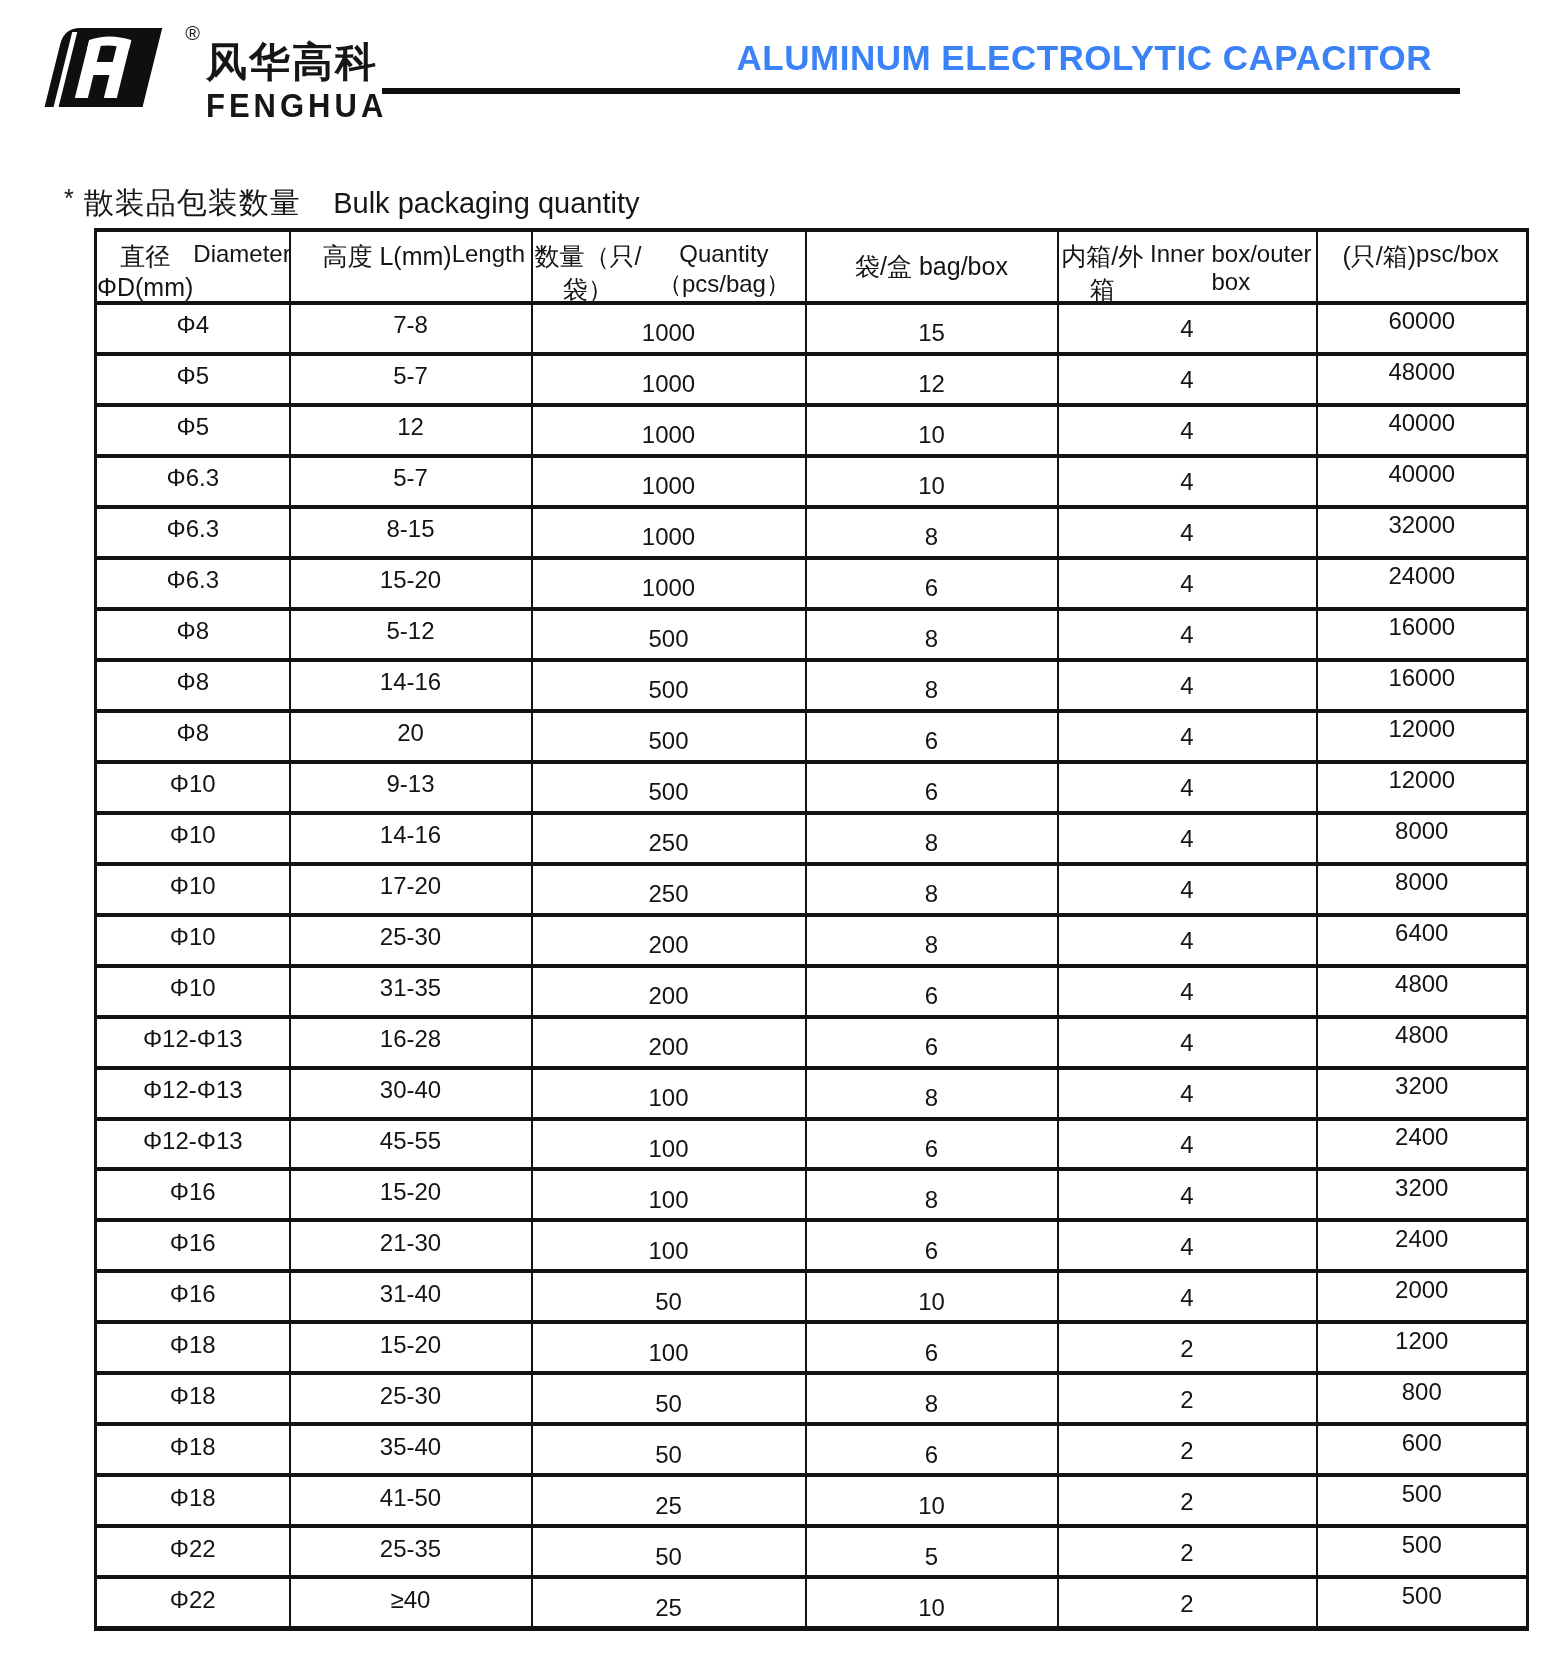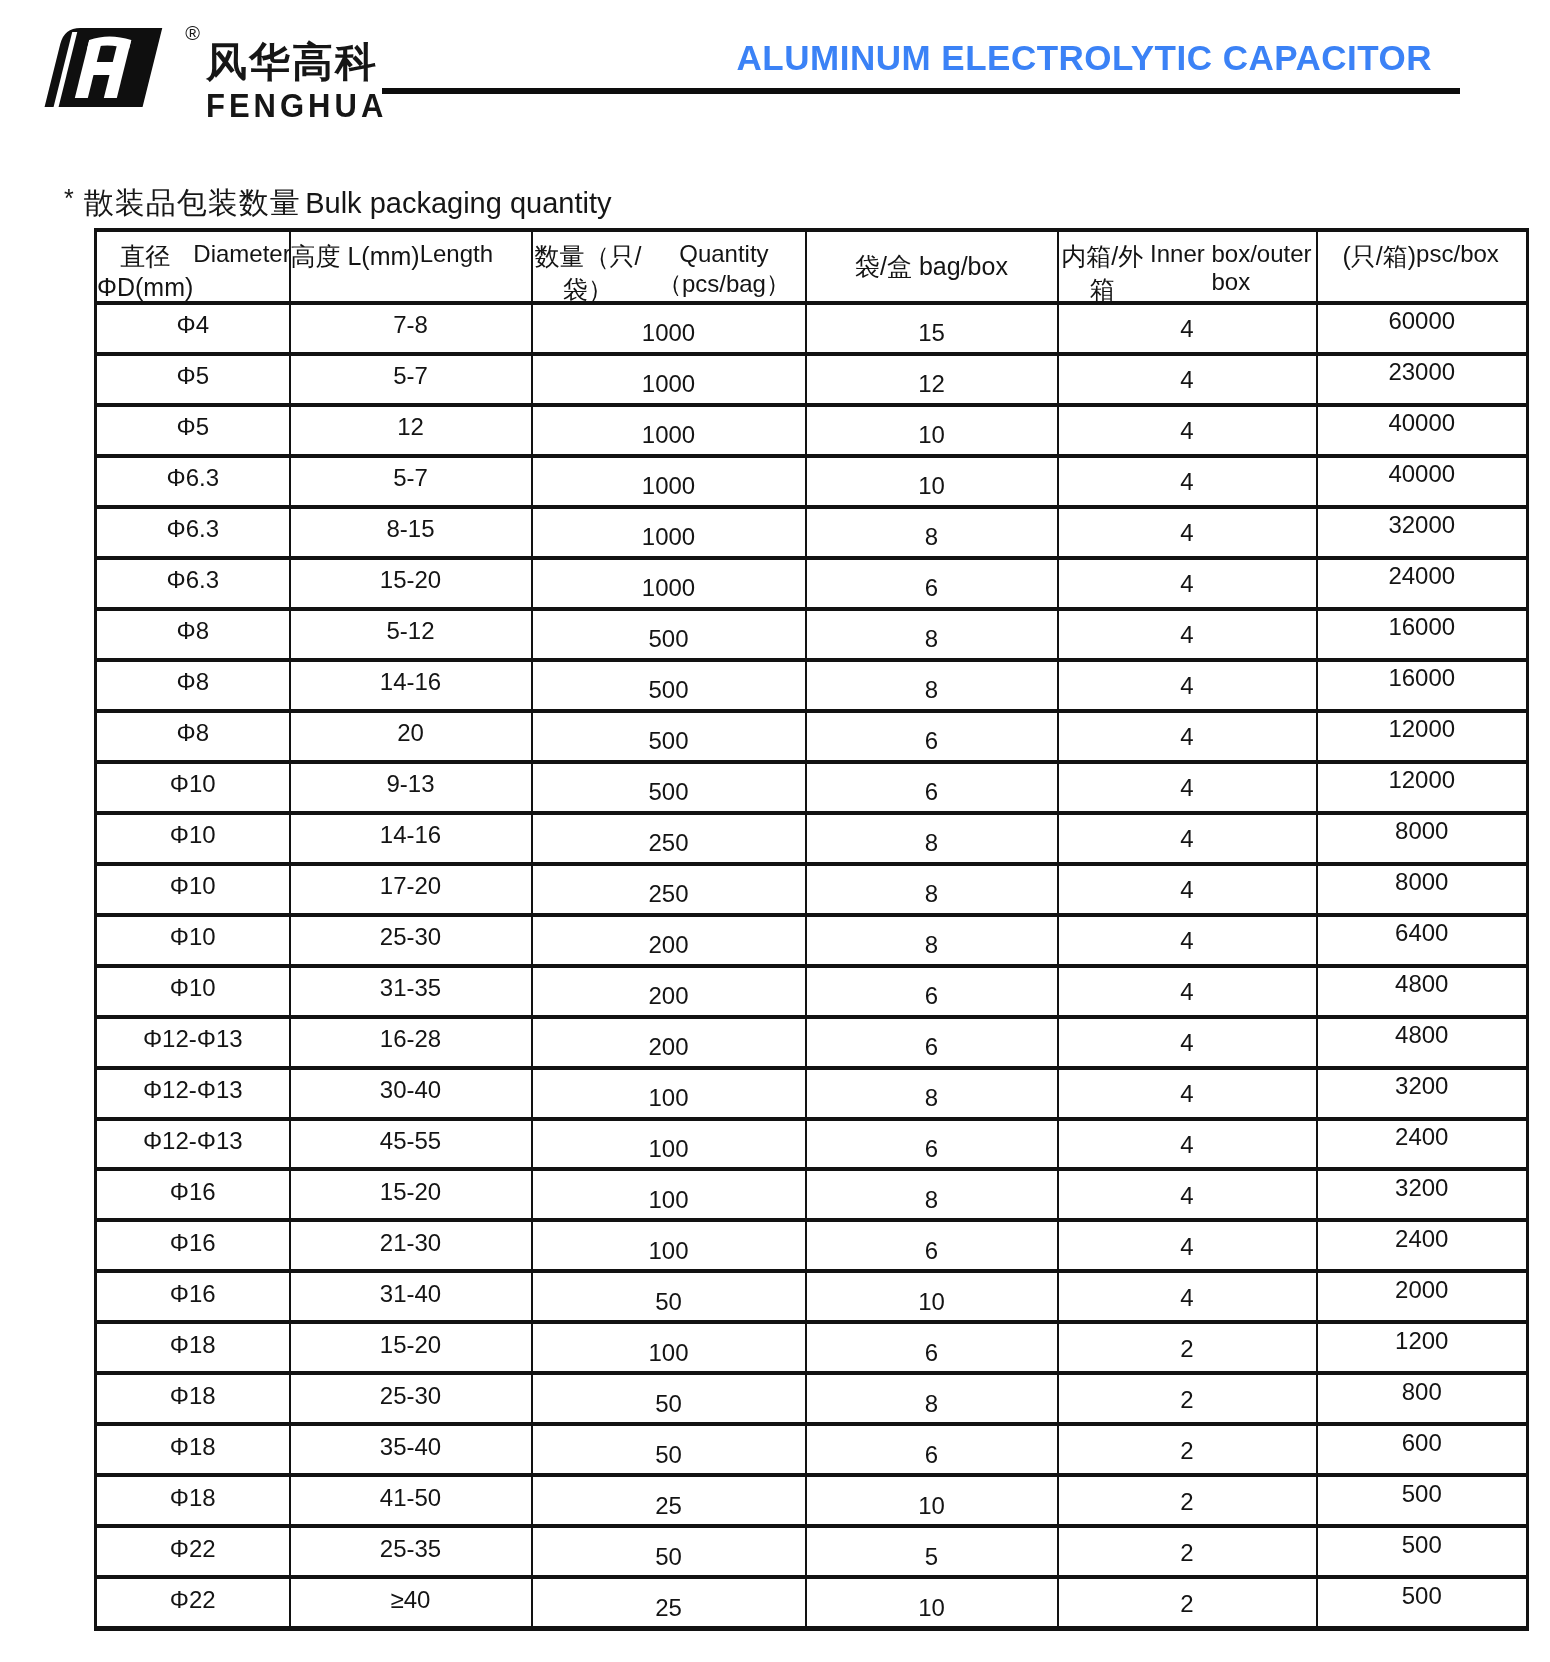--- a/index.html
+++ b/index.html
@@ -28,21 +28,21 @@
   }
   .header-rule {
     position:absolute; left:382px; top:88px;
     width:1078px; height:6px; background:#0d0d0d;
   }
 
   
   .section-title { position:absolute; left:64px; top:183px; white-space:nowrap; }
   .section-title .star { font-size:25px; vertical-align:6px; margin-right:10px; }
   .section-title .cn { font-size:30px; letter-spacing:1px; }
-  .section-title .en { font-size:29px; }
+  .section-title .en { font-size:29px; margin-left:28px; }
 
   
   table.pack {
     position:absolute; left:94px; top:228px;
     width:1401px; height:1403px;
     border-collapse:collapse; table-layout:fixed;
     border:3px solid #121212; border-bottom-width:5px;
   }
   table.pack th, table.pack td {
     border-left:2px solid #121212; border-right:2px solid #121212;
@@ -58,21 +58,21 @@
   th .hline2 { font-size:24px; }
   th .hsingle { display:flex; align-items:center; justify-content:center; height:66px; font-size:25px; }
   td { font-size:24px; }
   td .v { display:inline-block; position:relative; }
   td .c0, td .c1 { top:-3px; }
   td .c2, td .c3 { top:5px; }
   td .c4 { top:1px; }
   td .c5 { top:-7px; }
 
   .col-diam   { width:194px; }
-  .col-len    { width:242px; }
+  .col-len    { width:242px;padding-left:32px; }
   .col-qty    { width:274px; }
   .col-bag    { width:252px; }
   .col-inner  { width:259px; }
   .col-psc    { width:211px;padding-left:25px; }
 </style>
 </head>
 <body>
 
 <div class="brand">
   <div class="mark-wrap">
@@ -150,21 +150,21 @@
         <td><span class="v c3">15</span></td>
         <td><span class="v c4">4</span></td>
         <td><span class="v c5">60000</span></td>
       </tr>
       <tr>
         <td><span class="v c0">Φ5</span></td>
         <td><span class="v c1">5-7</span></td>
         <td><span class="v c2">1000</span></td>
         <td><span class="v c3">12</span></td>
         <td><span class="v c4">4</span></td>
-        <td><span class="v c5">23000</span></td>
+        <td><span class="v c5">48000</span></td>
       </tr>
       <tr>
         <td><span class="v c0">Φ5</span></td>
         <td><span class="v c1">12</span></td>
         <td><span class="v c2">1000</span></td>
         <td><span class="v c3">10</span></td>
         <td><span class="v c4">4</span></td>
         <td><span class="v c5">40000</span></td>
       </tr>
       <tr>

